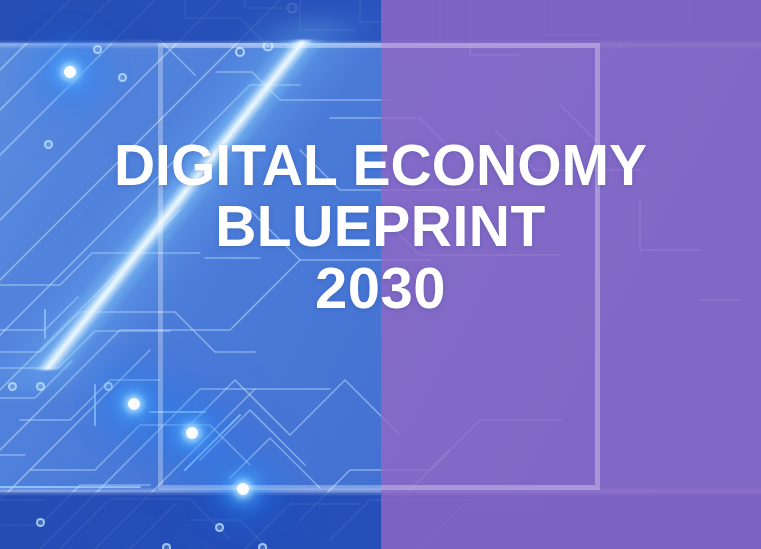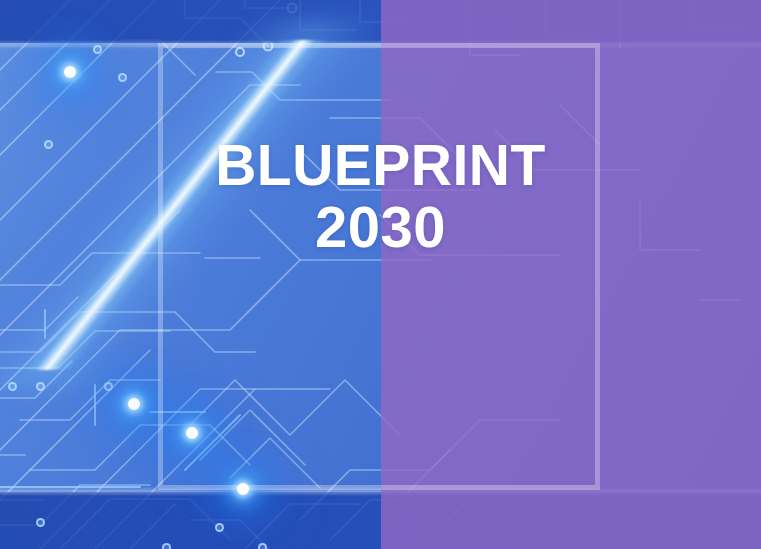--- a/index.html
+++ b/index.html
@@ -277,17 +277,18 @@
   <div class="node dim small" style="left:36px;  top:518px;"></div>
   <div class="node dim small" style="left:215px; top:523px;"></div>
   <div class="node dim small" style="left:162px; top:543px;"></div>
   <div class="node dim small" style="left:258px; top:543px;"></div>
 
   <div class="purple-panel"></div>
 
   <div class="frame"></div>
 
   <div class="title-block">
+    <span class="title-line line-2">DIGITAL ECONOMY</span>
     <span class="title-line line-3">BLUEPRINT</span>
     <span class="title-line line-4">2030</span>
   </div>
 
 </div>
 
 </body></html>

